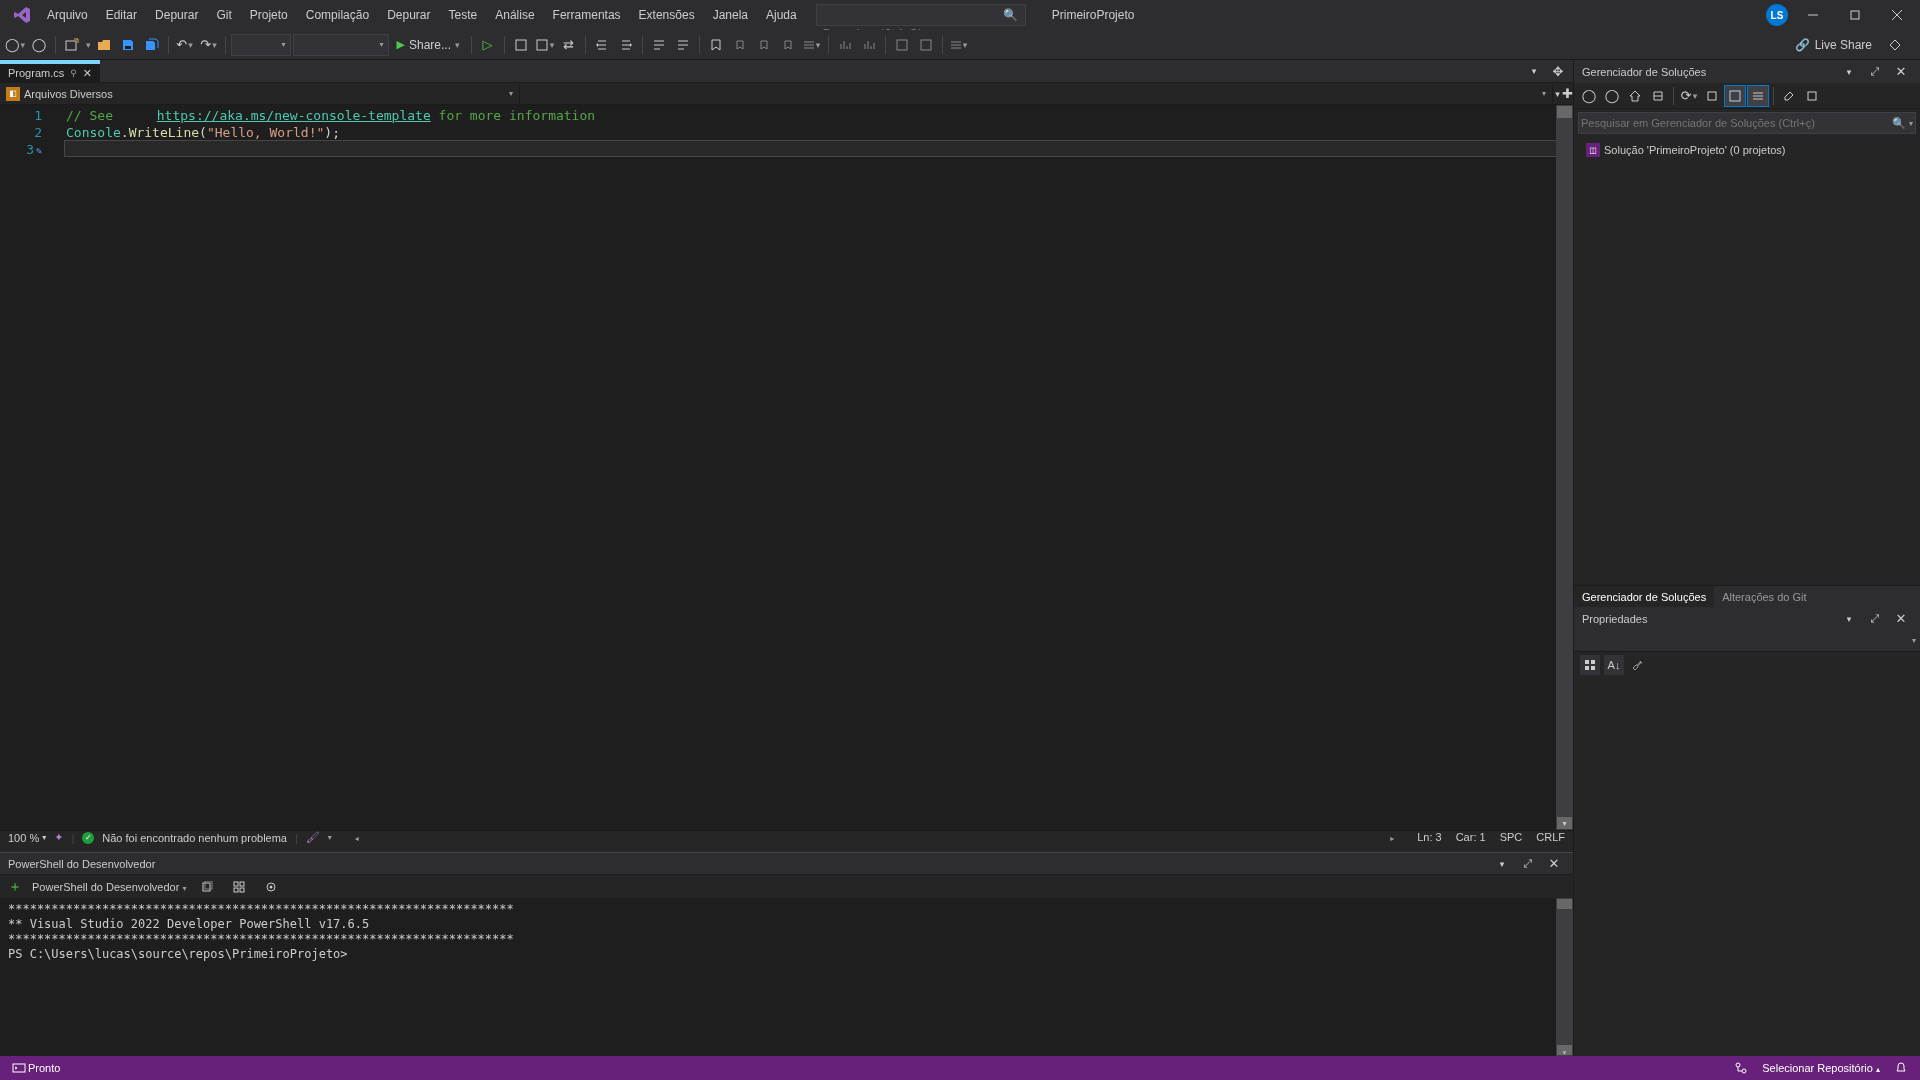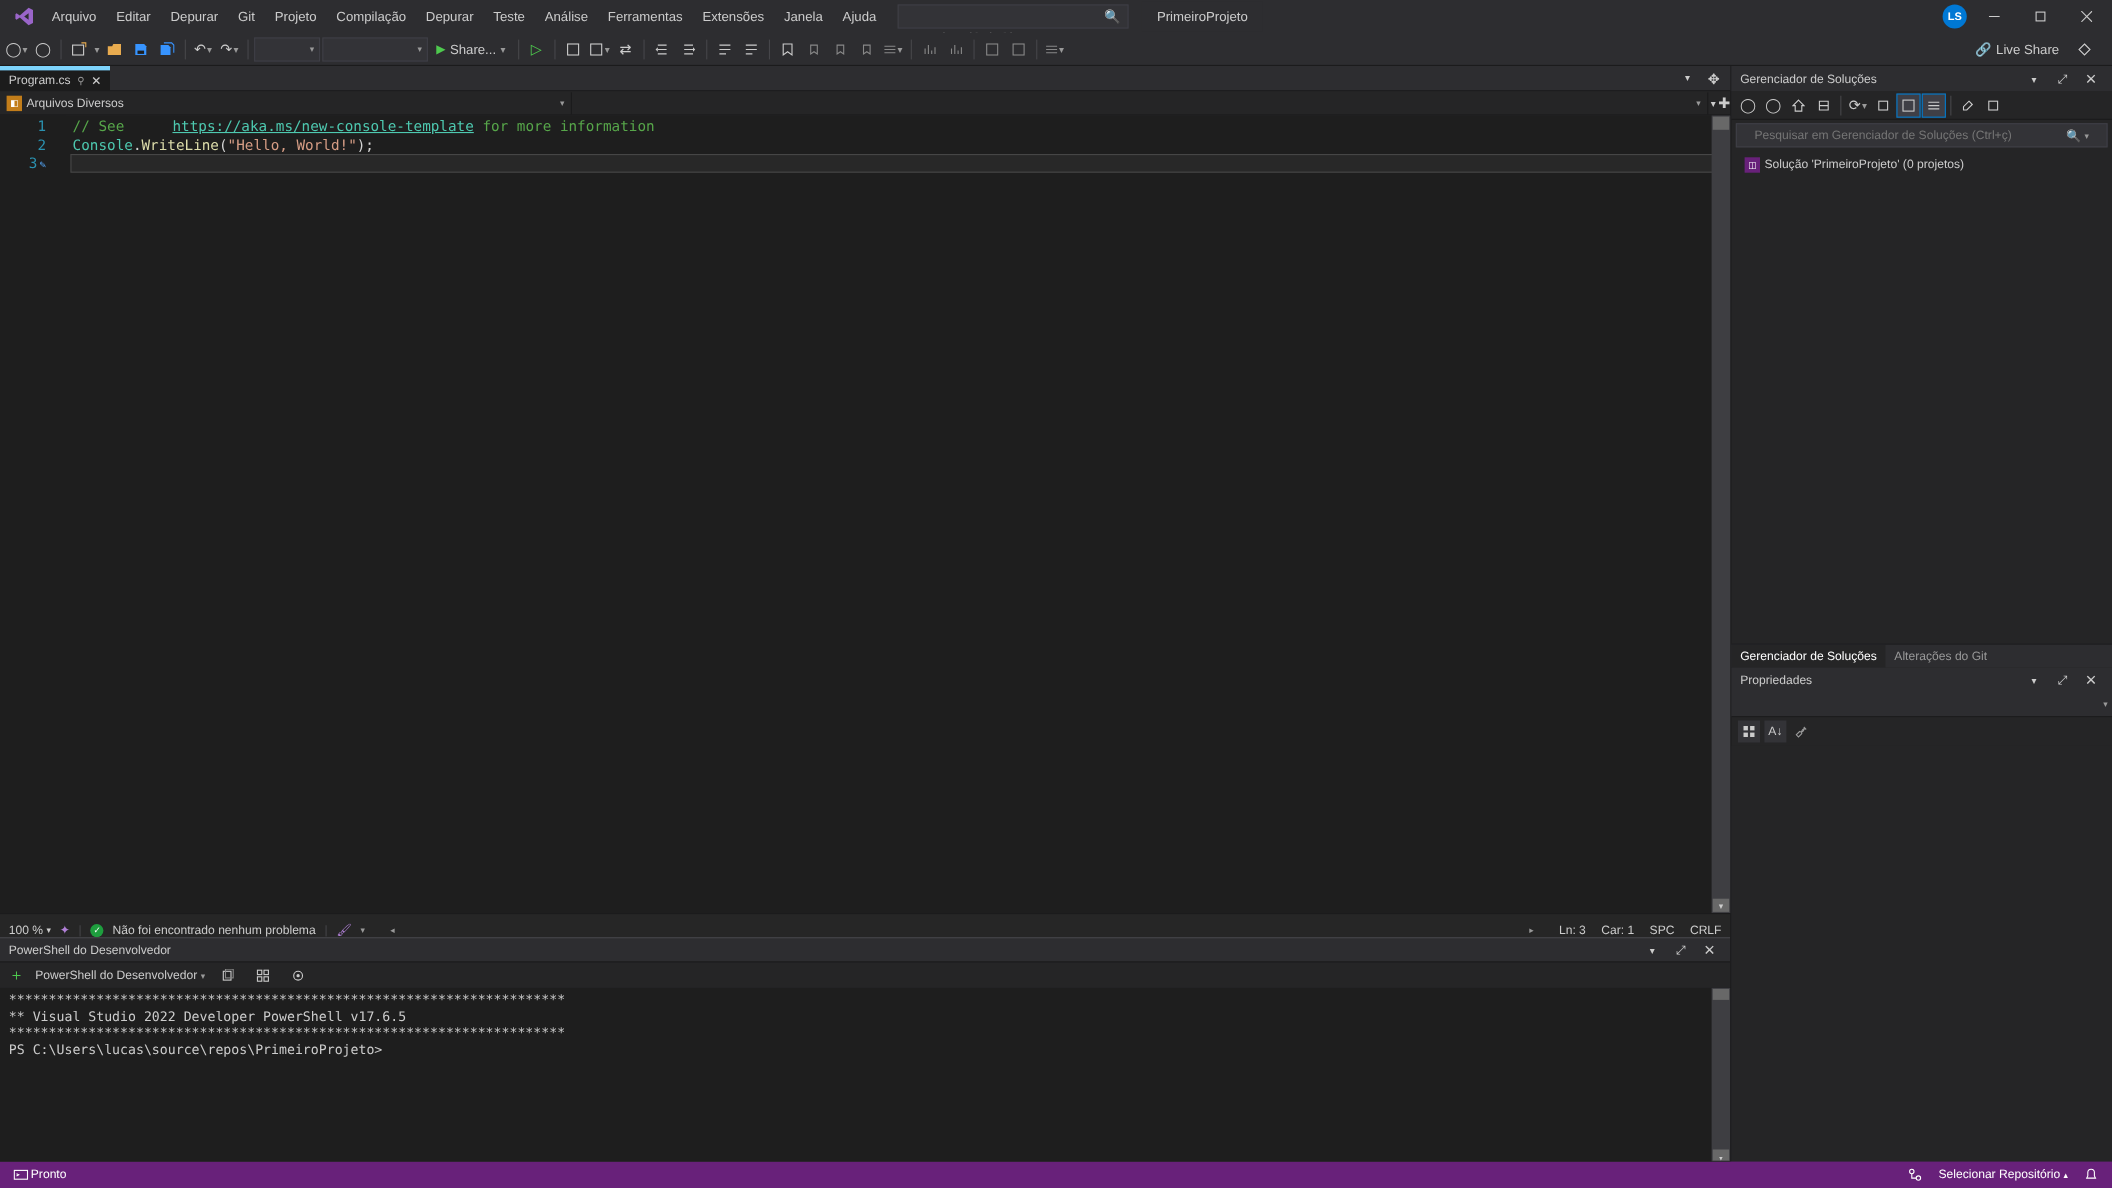--- a/index.html
+++ b/index.html
@@ -44,40 +44,40 @@
 .current-line { background:#282828; border:1px solid #464646; margin:-1px 8px -1px -2px; padding-left:1px; height:17px; }
 .c-comment { color:#57A64A; }
 .c-link { color:#4ec9b0; text-decoration:underline;margin-left:36px; }
 .c-class { color:#4ec9b0; }
 .c-method { color:#dcdcaa; }
 .c-punc { color:#d4d4d4; }
 .c-str { color:#d69d85; }
 .vscroll { width:17px; background:#3e3e42; position:absolute; right:0; top:0; bottom:0; }
 .vscroll .thumb-top { position:absolute; top:1px; left:1px; right:1px; height:12px; background:#686868; }
 .vscroll .thumb-btn { position:absolute; bottom:1px; left:1px; right:1px; height:12px; background:#686868; display:flex; align-items:center; justify-content:center; font-size:8px; }
-.editor-status { height:22px; background:#262626; border-top:1px solid #1b1b1c; display:flex; align-items:flex-end; padding:0 8px; color:#ccc; font-size:11px; gap:10px; }
+.editor-status { height:22px; background:#262626; border-top:1px solid #1b1b1c; display:flex; align-items:flex-start; padding:0 8px; color:#ccc; font-size:11px; gap:10px; }
 .editor-status .left-grp { display:flex; align-items:center; gap:8px; }
 .editor-status .zoom { display:flex; align-items:center; gap:3px; }
 .editor-status .ok-icon { width:12px; height:12px; border-radius:50%; background:#1e9e3e; color:#fff; display:flex; align-items:center; justify-content:center; font-size:8px; }
 .editor-status .brush { color:#b180d7; }
 .editor-status .right-grp { margin-left:auto; display:flex; align-items:center; gap:14px; }
 .term-header { height:22px; background:#2d2d30; display:flex; align-items:center; padding:0 8px; color:#ccc; font-size:11px; border-top:1px solid #46464a; }
 .term-header .right { margin-left:auto; display:flex; gap:4px; align-items:center; }
 .term-toolbar { height:24px; background:#252526; display:flex; align-items:center; padding:0 8px; gap:10px; border-top:1px solid #1b1b1c; }
 .term-add { color:#4ec94e; font-size:14px; }
 .term-name { color:#ccc; font-size:11px; }
 .terminal { flex:0 0 auto; height:158px; background:#1e1e1e; color:#ccc; font-family:Consolas,monospace; font-size:12px; line-height:15px; padding:4px 8px; position:relative; overflow:hidden; }
 .terminal .vscroll2 { width:17px; background:#3e3e42; position:absolute; right:0; top:0; bottom:0; }
 .right-col { width:347px; display:flex; flex-direction:column; background:#252526; border-left:1px solid #1b1b1c; }
 .panel-title { height:23px; background:#2d2d30; display:flex; align-items:center; padding:0 8px; color:#ccc; font-size:11px; }
 .panel-title .right { margin-left:auto; display:flex; gap:4px; align-items:center; }
 .se-toolbar { height:26px; background:#252526; display:flex; align-items:center; padding:0 4px; gap:1px; border-bottom:1px solid #1b1b1c; }
 .se-toolbar .tbtn { width:22px; height:22px; }
 .se-toolbar .active { background:#3f3f46; border:1px solid #007acc; }
-.se-search { height:22px; background:#333337; border:1px solid #3f3f46; margin:3px 4px; display:flex; align-items:center; padding:0 16px; color:#999; font-size:11px; }
+.se-search { height:22px; background:#333337; border:1px solid #3f3f46; margin:3px 4px; display:flex; align-items:center; padding:0 2px; color:#999; font-size:11px; }
 .se-search input { flex:1; background:transparent; border:none; color:#ccc; outline:none; font-size:11px; }
 .se-tree { flex:1; padding:4px 6px; color:#ccc; font-size:11px; overflow:auto; }
 .tree-node { display:flex; align-items:center; gap:4px; height:18px; padding-left:6px; }
 .sln-icon { width:14px; height:14px; display:inline-flex; align-items:center; justify-content:center; background:#68217a; color:#fff; font-size:8px; }
 .panel-tabs { height:22px; background:#2d2d30; display:flex; align-items:stretch; border-top:1px solid #1b1b1c; }
 .ptab { padding:0 8px; display:flex; align-items:center; font-size:11px; color:#999; }
 .ptab.active { background:#252526; color:#fff; }
 .props-body { height:378px; background:#252526; }
 .props-bar { height:22px; background:#2d2d30; border-bottom:1px solid #1b1b1c; display:flex; align-items:center; justify-content:flex-end; padding:0 4px; }
 .props-tool { height:26px; display:flex; align-items:center; gap:4px; padding:0 6px; }

